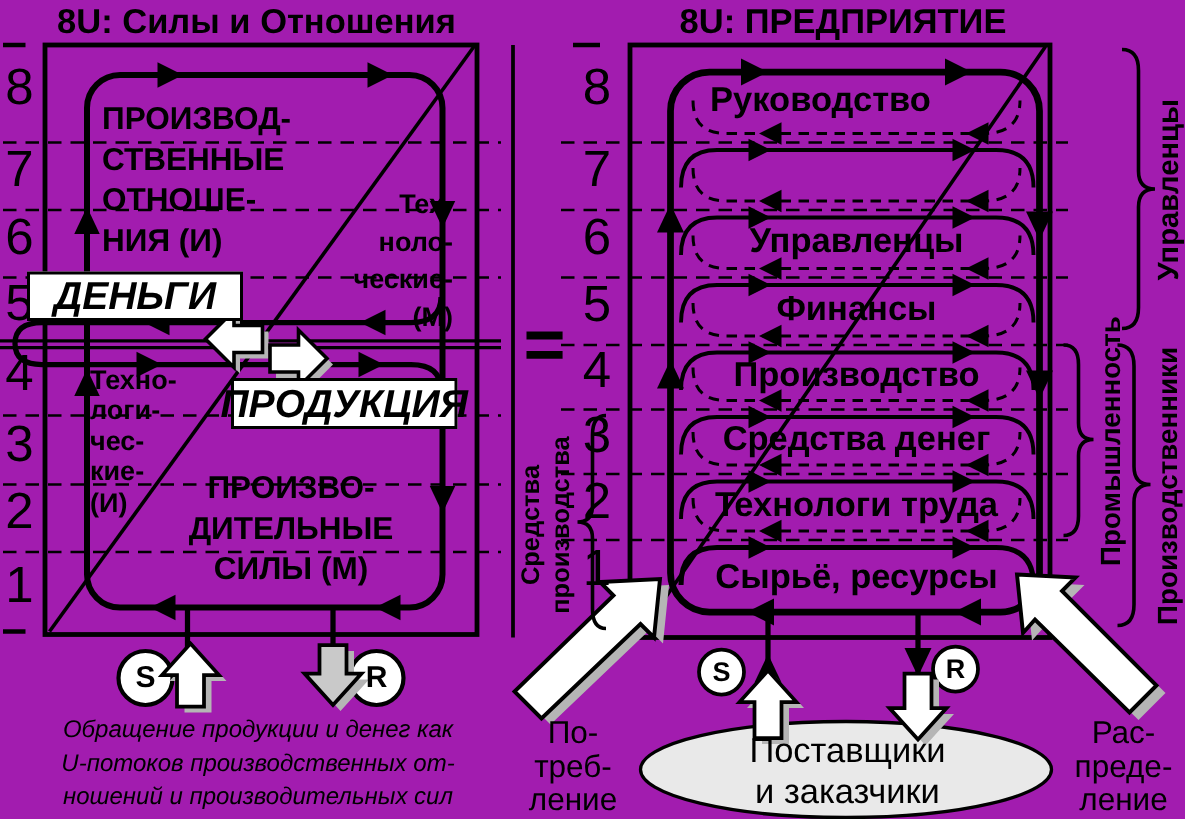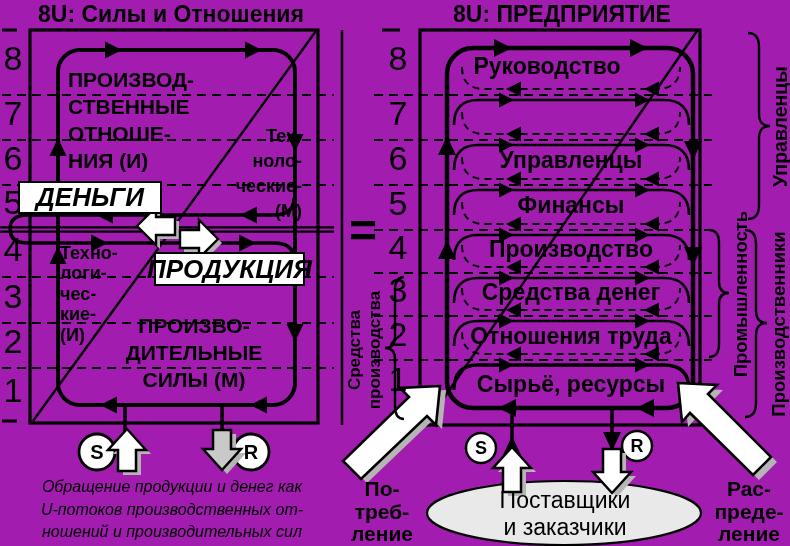--- a/index.html
+++ b/index.html
@@ -11,21 +11,21 @@
   .num{font-size:34px;font-weight:400;text-align:center;line-height:1;}
   .row-label{font-weight:700;font-size:23px;text-align:center;line-height:28px;}
   .blk{font-weight:700;font-size:21px;line-height:27px;}
   .tech{font-weight:700;font-size:18px;}
   .valbox{position:absolute;background:#fff;border:2.5px solid #000;
           font-style:italic;font-weight:700;font-size:26px;display:flex;
           align-items:center;justify-content:center;}
   .caption{font-style:italic;font-size:16px;line-height:22.6px;text-align:center;}
   .srtxt{font-weight:700;text-align:center;}
   .equals{font-weight:700;font-size:48px;line-height:58px;text-align:center;}
-  .bottom-label{font-weight:700;font-size:21px;line-height:22.5px;text-align:center;}
+  .bottom-label{font-weight:400;font-size:21px;line-height:22.5px;text-align:center;}
   .suppliers{font-weight:400;font-size:23px;line-height:27px;text-align:center;}
   .vtext{position:absolute;font-weight:700;text-align:center;transform:rotate(-90deg);
          transform-origin:center center;white-space:pre-line;}
 </style>
 </head>
 <body>
 
 <div id="stage">
 
 <svg id="linework" width="790" height="546" viewBox="0 0 790 546">
@@ -240,21 +240,21 @@
 <div class="abs num" style="left:384px;top:230px;width:28px;">4</div>
 <div class="abs num" style="left:384px;top:273px;width:28px;">3</div>
 <div class="abs num" style="left:384px;top:317px;width:28px;">2</div>
 <div class="abs num" style="left:384px;top:362px;width:28px;">1</div>
 
 <div class="abs row-label" style="left:424px;top:52px;width:246px;">Руководство</div>
 <div class="abs row-label" style="left:448px;top:146px;width:246px;">Управленцы</div>
 <div class="abs row-label" style="left:448px;top:191px;width:246px;">Финансы</div>
 <div class="abs row-label" style="left:448px;top:235px;width:246px;">Производство</div>
 <div class="abs row-label" style="left:448px;top:278px;width:246px;">Средства денег</div>
-<div class="abs row-label" style="left:448px;top:322px;width:246px;">Отношения труда</div>
+<div class="abs row-label" style="left:448px;top:322px;width:246px;">Технологи труда</div>
 <div class="abs row-label" style="left:448px;top:370px;width:246px;">Сырьё, ресурсы</div>
 
 <div class="vtext" style="left:690px;top:115px;width:180px;font-size:19.5px;">Управленцы</div>
 <div class="vtext" style="left:638px;top:283px;width:205px;font-size:18.5px;">Промышленность</div>
 <div class="vtext" style="left:657px;top:313px;width:243px;font-size:18.5px;">Производственники</div>
 <div class="vtext" style="left:287px;top:330px;width:155px;font-size:17px;line-height:20px;">Средства
 производства</div>
 
 <div class="abs srtxt" style="left:469px;top:437px;width:24px;font-size:18px;line-height:22px;">S</div>
 <div class="abs srtxt" style="left:625px;top:435px;width:24px;font-size:18px;line-height:22px;">R</div>

